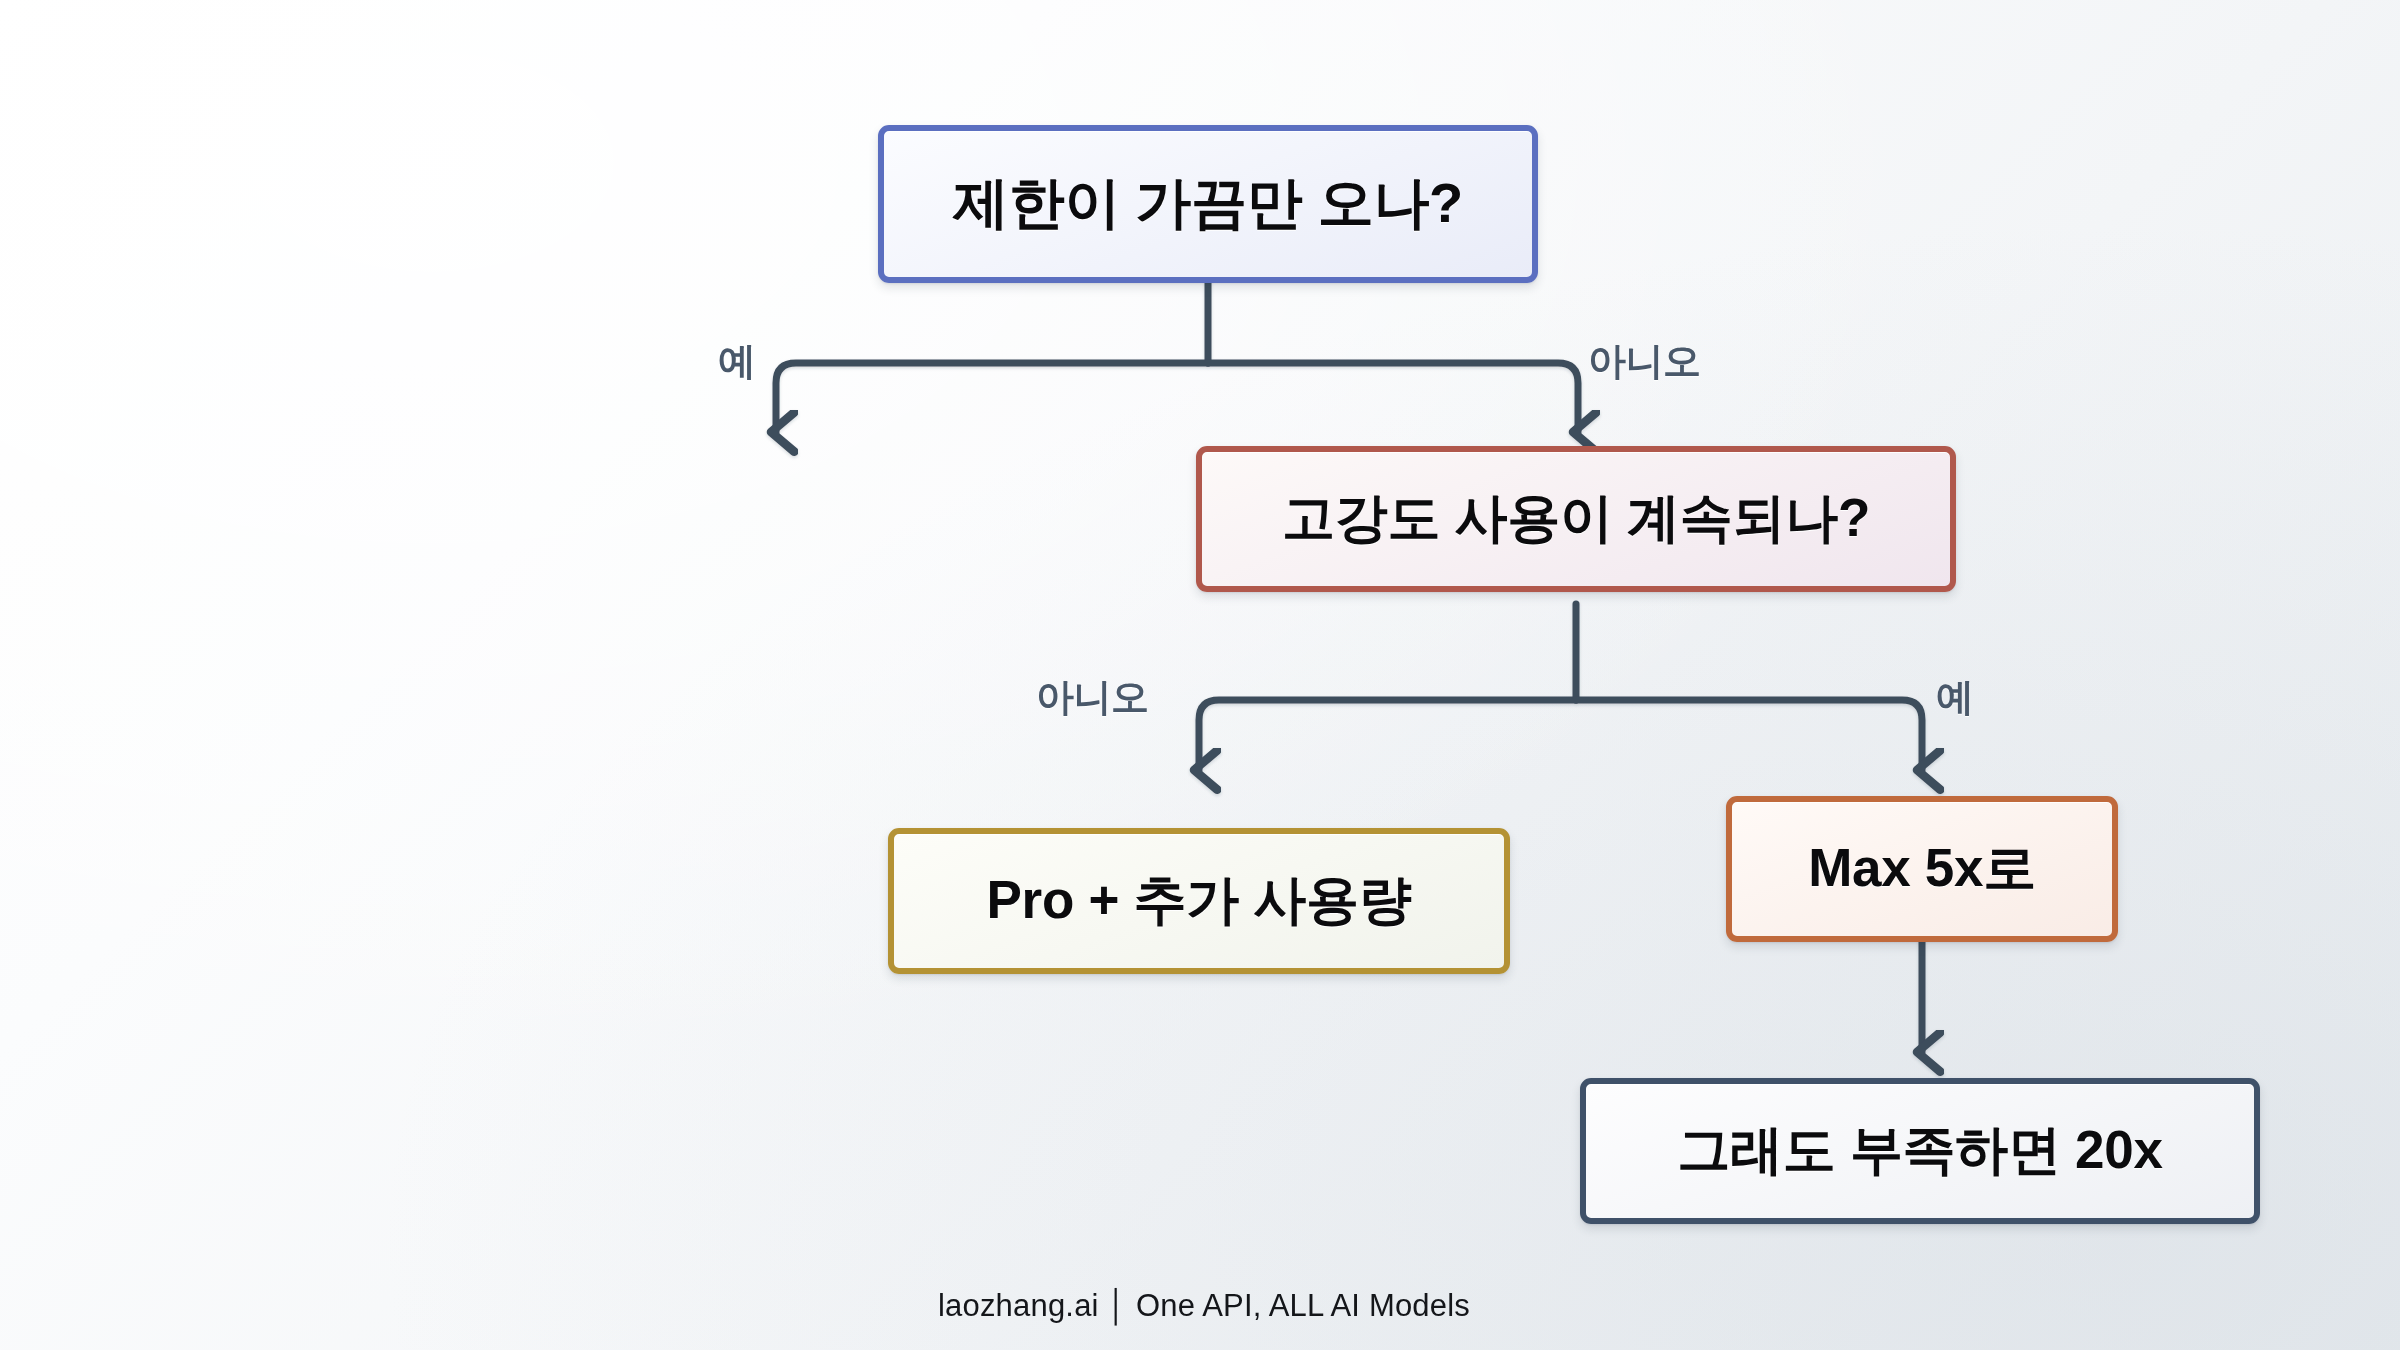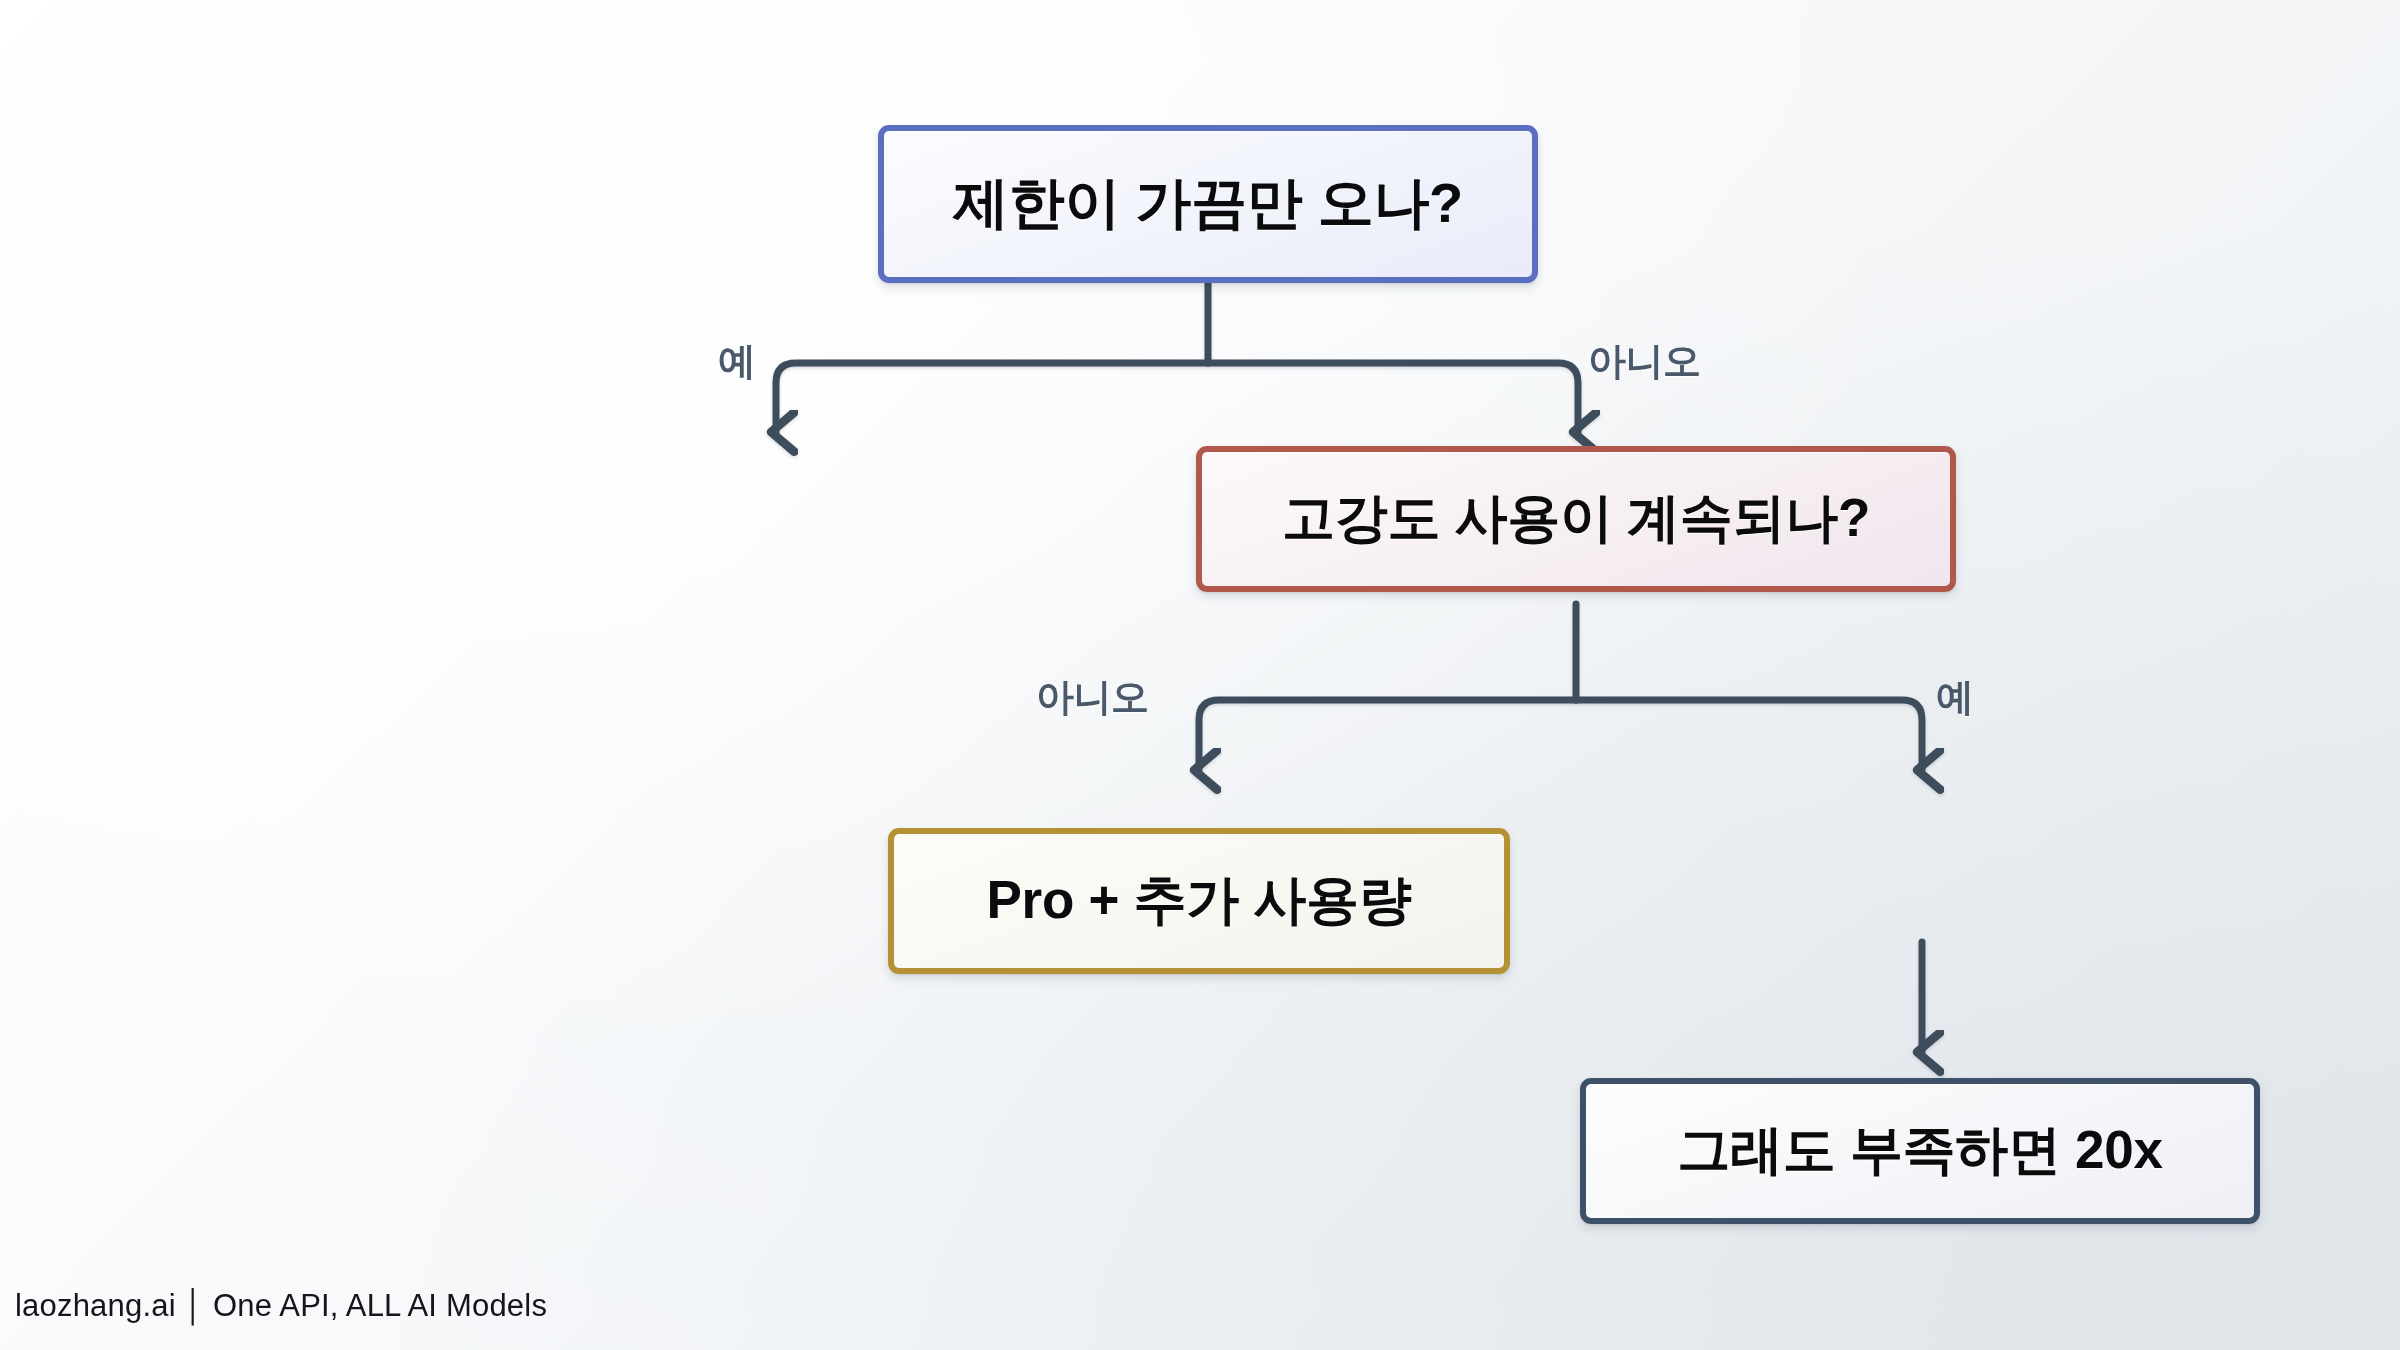--- a/index.html
+++ b/index.html
@@ -58,23 +58,24 @@
     color: #49586a;
     font-weight: 700;
     font-size: 38px;
     letter-spacing: -0.5px;
     text-shadow: 0 1px 0 rgba(255,255,255,0.9);
     white-space: nowrap;
   }
 
   #footer {
     position: absolute;
-    left: 15px;
+    left: 8px;
     right: 0;
     bottom: 26px;
+    text-align: center;
     color: #14161a;
     font-size: 31px;
     font-weight: 400;
     letter-spacing: 0.2px;
   }
 </style>
 </head>
 <body>
 
 <div id="canvas">
@@ -105,20 +106,21 @@
 
       <path d="M1576,700 L1902,700 Q1922,700 1922,720 L1922,770" marker-end="url(#arrowhead)"></path>
 
       <path d="M1922,942 L1922,1052" marker-end="url(#arrowhead)"></path>
     </g>
   </svg>
 
   <div class="node" style="left: 878px; top: 125px; width: 660px; height: 158px; font-size: 56px; border-color: rgb(91, 111, 192); border-width: 6px; background: linear-gradient(160deg, rgb(251, 252, 255) 0%, rgb(233, 236, 248) 100%);">제한이 가끔만 오나?</div>
   <div class="node" style="left: 1196px; top: 446px; width: 760px; height: 146px; font-size: 53px; border-color: rgb(176, 88, 76); border-width: 6px; background: linear-gradient(160deg, rgb(253, 249, 248) 0%, rgb(240, 230, 238) 100%);">고강도 사용이 계속되나?</div>
   <div class="node" style="left: 888px; top: 828px; width: 622px; height: 146px; font-size: 53px; border-color: rgb(180, 146, 52); border-width: 6px; background: linear-gradient(160deg, rgb(253, 253, 248) 0%, rgb(241, 243, 236) 100%);">Pro + 추가 사용량</div>
+  <div class="node" style="left: 1726px; top: 796px; width: 392px; height: 146px; font-size: 53px; border-color: rgb(192, 106, 60); border-width: 6px; background: linear-gradient(160deg, rgb(255, 250, 247) 0%, rgb(249, 236, 230) 100%);">Max 5x로</div>
   <div class="node" style="left: 1580px; top: 1078px; width: 680px; height: 146px; font-size: 53px; border-color: rgb(63, 81, 105); border-width: 6px; background: linear-gradient(160deg, rgb(253, 253, 254) 0%, rgb(238, 240, 244) 100%);">그래도 부족하면 20x</div>
 
   <div class="edge-label" style="left: 718px; top: 336px;">예</div>
   <div class="edge-label" style="left: 1588px; top: 336px;">아니오</div>
   <div class="edge-label" style="left: 1036px; top: 672px;">아니오</div>
   <div class="edge-label" style="left: 1936px; top: 672px;">예</div>
 
   <div id="footer">laozhang.ai │ One API, ALL AI Models</div>
 
 </div>

